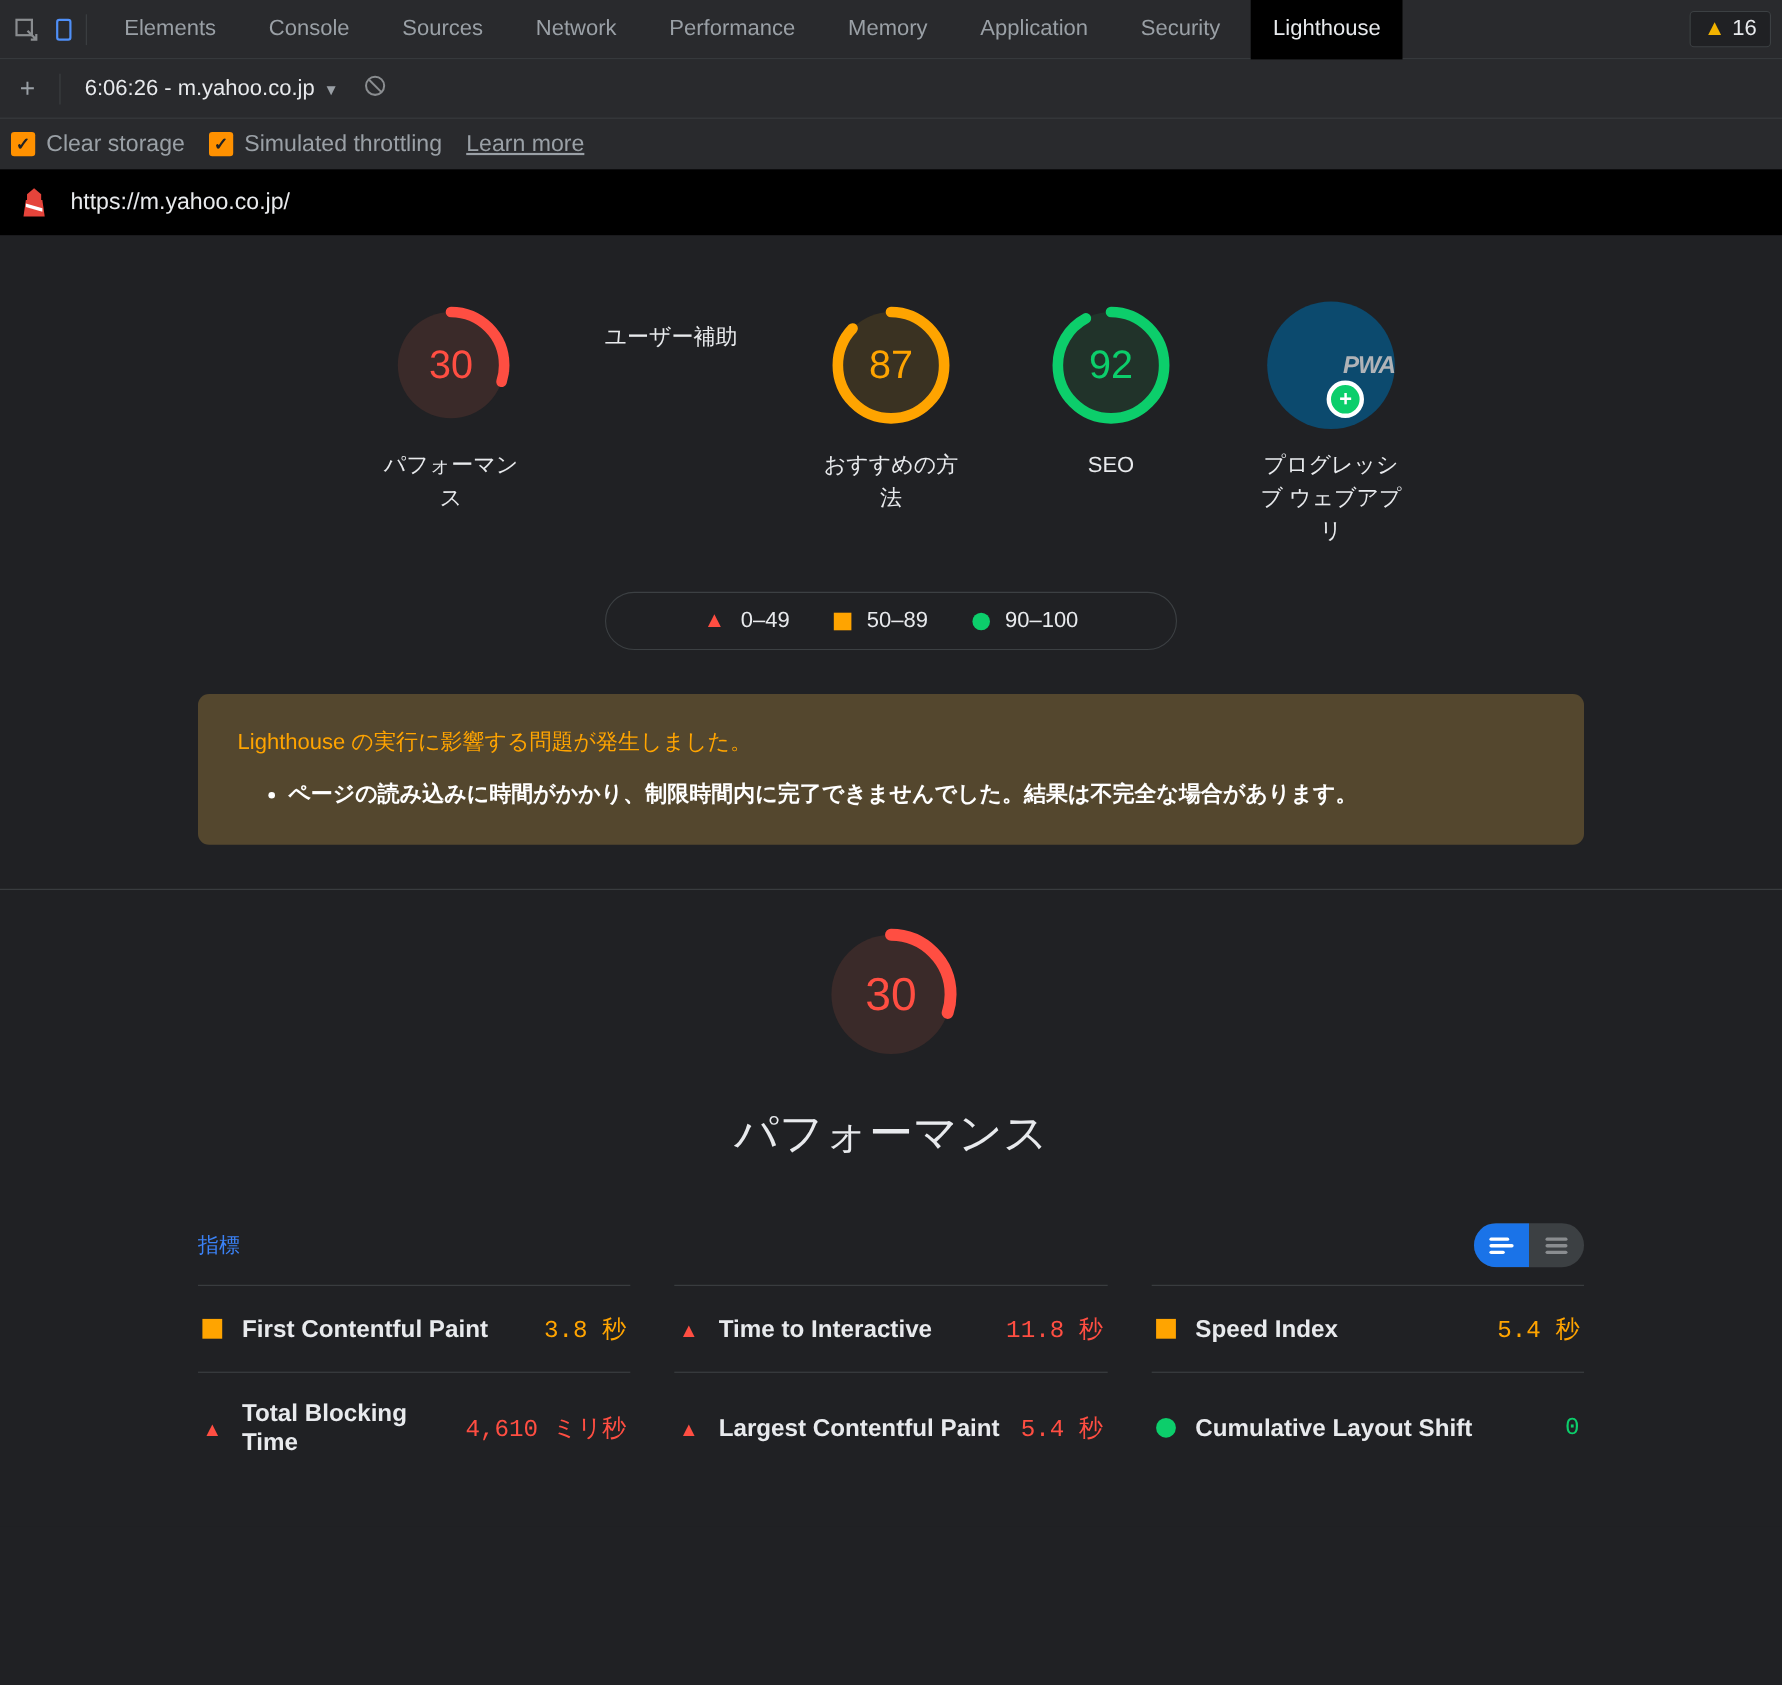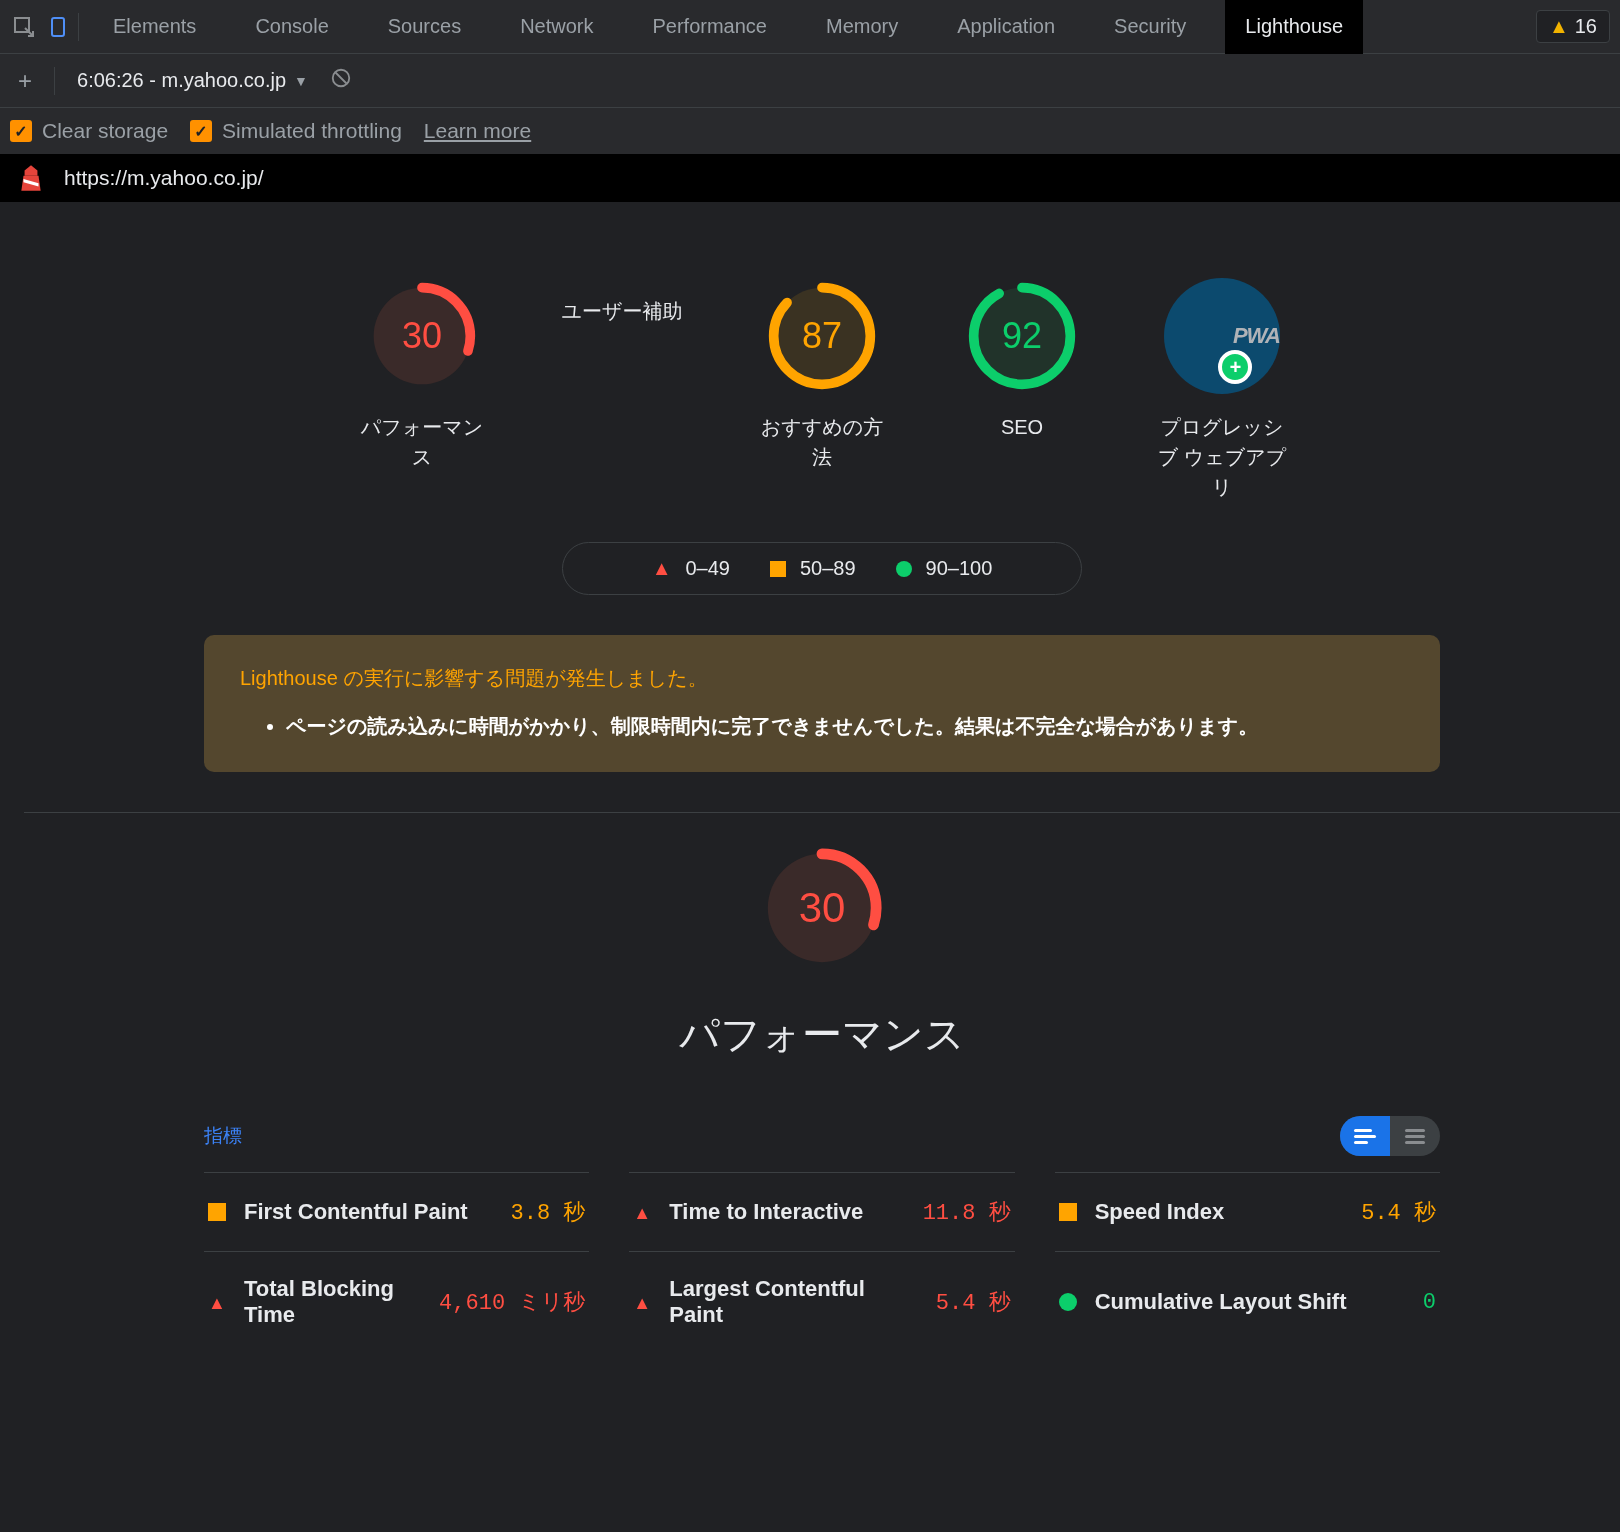--- a/index.html
+++ b/index.html
@@ -29,21 +29,21 @@
   height: 28px;
   display: flex;
   align-items: center;
   justify-content: center;
   color: #8a8d90;
 }
 .devtools-tabs .icon-btn.active { color: #4f8ff7; }
 .tabs-list {
   display: flex;
   align-items: center;
-  gap: 19px;
+  gap: 8px;
   margin-left: 8px;
   flex: 1;
 }
 .tabs-list .tab {
   padding: 16px 20px;
   color: #9aa0a6;
   font-size: 20px;
   cursor: pointer;
 }
 .tabs-list .tab.active {
@@ -104,37 +104,36 @@
   font-weight: bold;
 }
 .opt { display: flex; align-items: center; gap: 10px; }
 .learn-more { text-decoration: underline; }
 
 
 .url-bar {
   display: flex;
   align-items: center;
   background: #000;
-  height: 48px;
+  height: 60px;
   padding: 16px 18px;
   gap: 20px;
   font-size: 21px;
   color: #e8eaed;
 }
 .lh-logo {
   width: 26px; height: 30px;
   position: relative;
 }
 .lh-logo svg { width: 100%; height: 100%; }
 
 
 .report {
   background: #202124;
-  padding: 56px 0;
-  margin-left: 24px;
+  padding: 40px 0;
 }
 .gauges {
   display: flex;
   justify-content: center;
   gap: 60px;
   padding: 20px 0 40px;
 }
 .gauge {
   display: flex;
   flex-direction: column;

